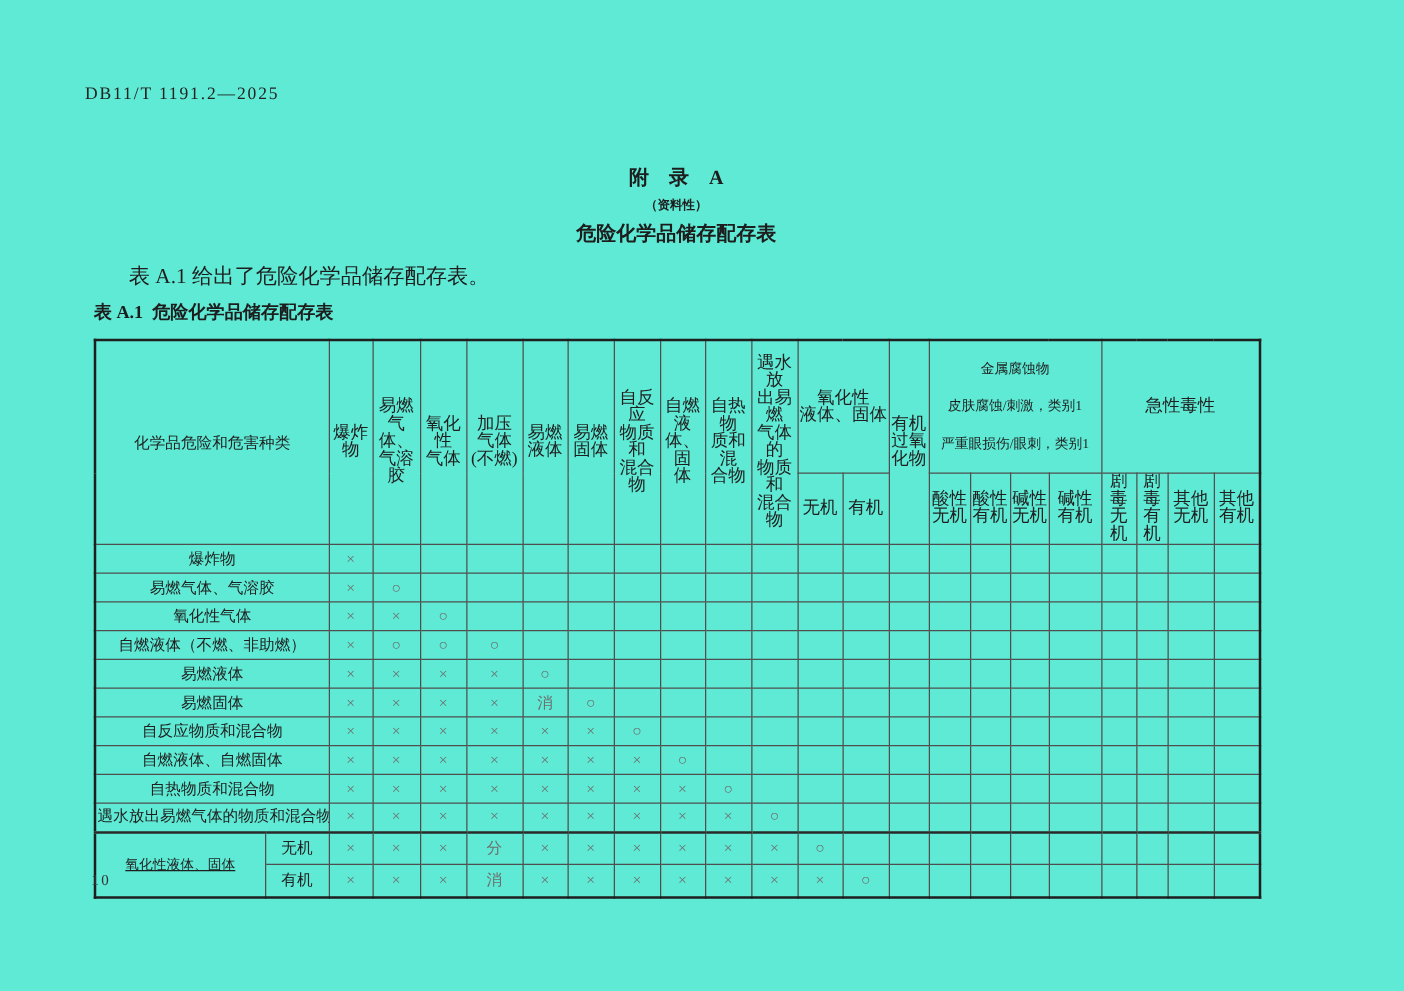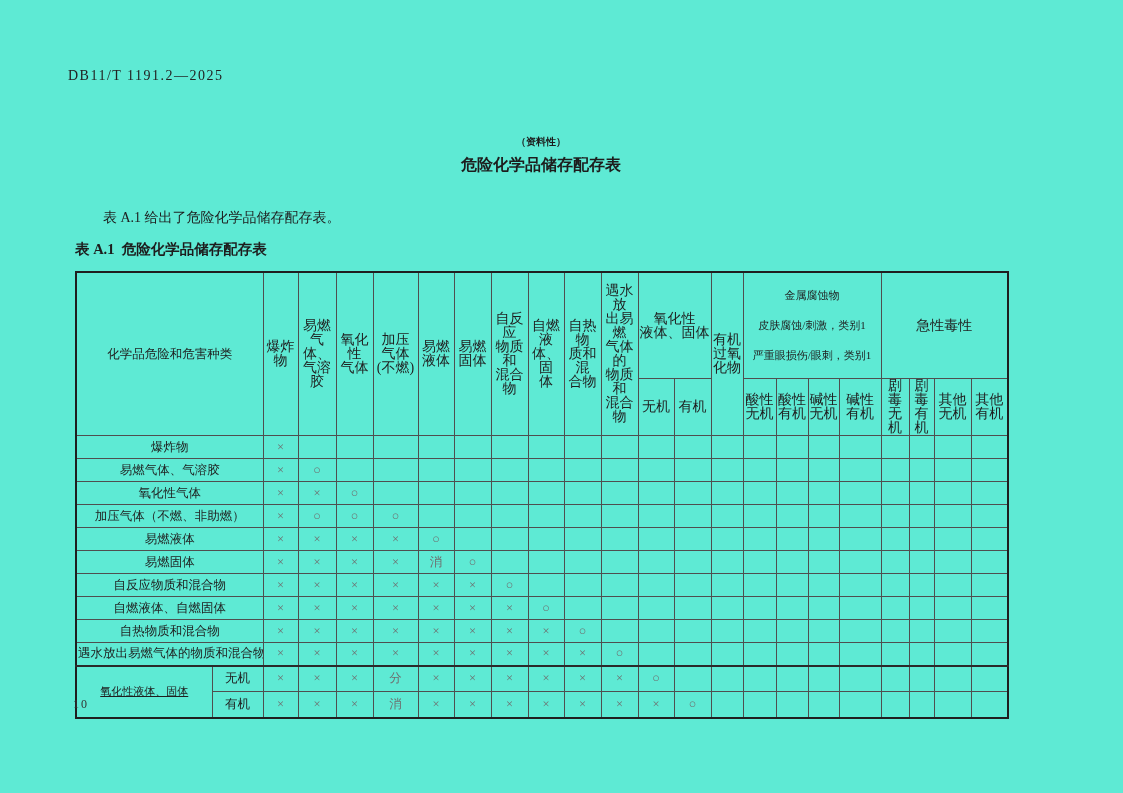--- a/index.html
+++ b/index.html
@@ -17,21 +17,21 @@
   }
   .title-block{
     position:absolute;left:75px;top:131px;width:932px;text-align:center;
   }
   .title-line{font-weight:bold;white-space:pre-wrap;color:#1d1d1d;}
   .title-line.l1{font-size:16px;line-height:23px;}
   .title-line.l2{font-size:10px;line-height:22px;}
   .title-line.l3{font-size:16px;line-height:23px;}
   .intro{
     position:absolute;left:75px;top:209px;width:932px;margin:0;
-    font-size:14px;text-indent:28px;color:#1d1d1d;
+    font-size:17px;text-indent:28px;color:#1d1d1d;
   }
   .caption{
     position:absolute;left:75px;top:240px;width:932px;text-align:left;
     font-size:14.5px;font-weight:bold;white-space:pre-wrap;color:#1d1d1d;
   }
   table.compat{
     position:absolute;left:75px;top:271px;
     border-collapse:collapse;table-layout:fixed;width:932px;
     border:2px solid #1f1f1f;
   }
@@ -66,20 +66,21 @@
   }
 </style>
 </head>
 <body>
 
 <div class="page">
 
   <div class="doc-number">DB11/T 1191.2—2025</div>
 
   <div class="title-block">
+    <div class="title-line l1">附　录　A</div>
     <div class="title-line l2">（资料性）</div>
     <div class="title-line l3">危险化学品储存配存表</div>
   </div>
 
   <p class="intro">表 A.1 给出了危险化学品储存配存表。</p>
 
   <div class="caption">表 A.1  危险化学品储存配存表</div>
 
   <table class="compat">
     <colgroup>
@@ -237,21 +238,21 @@
           <td class="mark-cell"></td>
           <td class="mark-cell"></td>
           <td class="mark-cell"></td>
           <td class="mark-cell"></td>
           <td class="mark-cell"></td>
           <td class="mark-cell"></td>
           <td class="mark-cell"></td>
           <td class="mark-cell"></td>
         </tr>
         <tr>
-          <td class="row-label" colspan="2">加压气体（不燃、非助燃）</td>
+          <td class="row-label" colspan="2">自燃液体（不燃、非助燃）</td>
           <td class="mark-cell">×</td>
           <td class="mark-cell">○</td>
           <td class="mark-cell">○</td>
           <td class="mark-cell">○</td>
           <td class="mark-cell"></td>
           <td class="mark-cell"></td>
           <td class="mark-cell"></td>
           <td class="mark-cell"></td>
           <td class="mark-cell"></td>
           <td class="mark-cell"></td>

